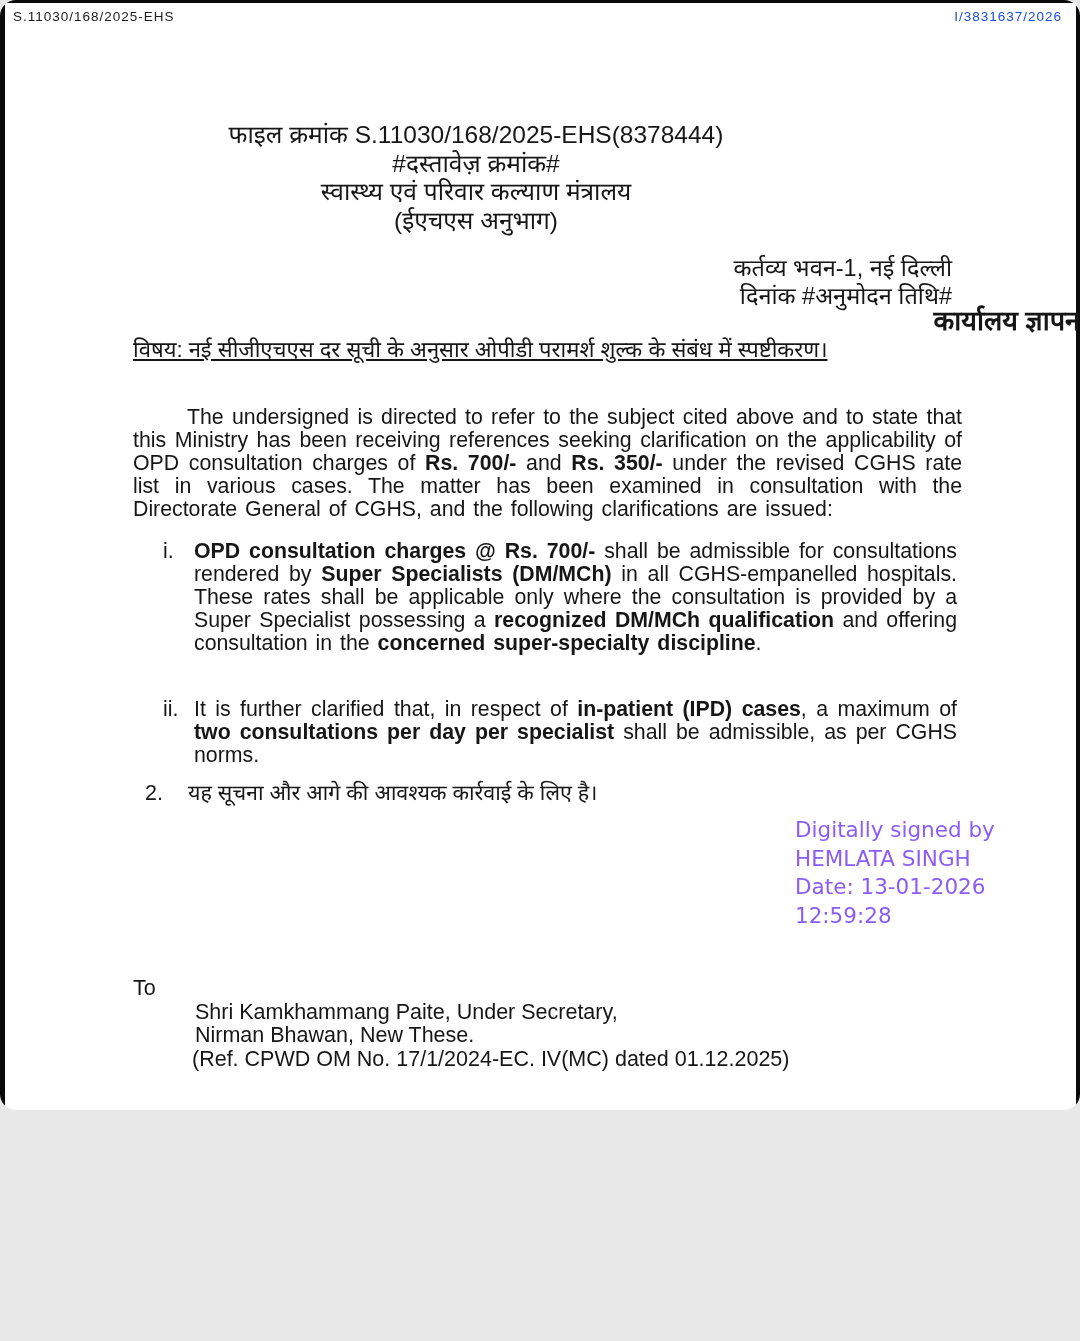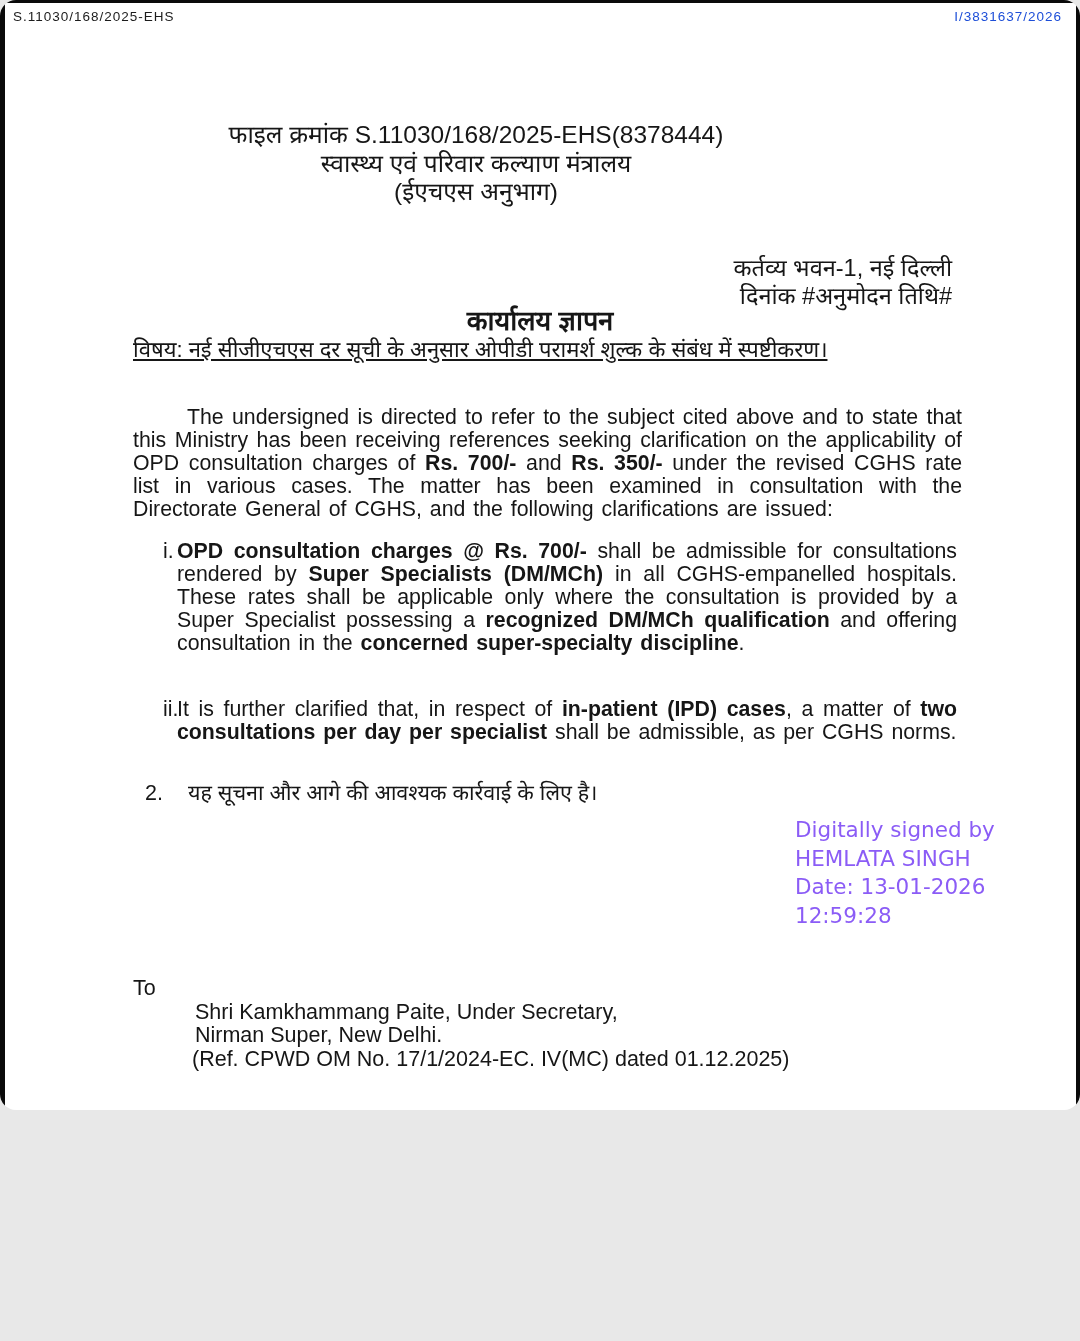--- a/index.html
+++ b/index.html
@@ -18,32 +18,32 @@
   .border-right{position:absolute;top:0;right:0;width:4px;height:1326px;background:#0a0a0a;}
 
   .ref-tl{position:absolute;top:9px;left:13px;font-size:13.5px;letter-spacing:1px;color:#1c1c1c;}
   .ref-tr{position:absolute;top:9px;right:18px;font-size:13.5px;letter-spacing:1px;color:#1d4ed8;}
 
   .letterhead{position:absolute;top:121px;left:5px;width:942px;text-align:center;font-size:24.5px;line-height:28.5px;}
   .letterhead div{white-space:nowrap;}
 
   .addr-date{position:absolute;top:254px;right:128px;text-align:right;font-size:23.5px;line-height:28px;}
 
-  .memo-title{position:absolute;top:301px;left:0;width:1080px;text-align:center;font-size:27px;font-weight:bold;}
+  .memo-title{position:absolute;top:301px;left:0;width:1080px;text-align:right;font-size:27px;font-weight:bold;}
 
   .subject{position:absolute;top:337px;left:133px;right:115px;font-size:22px;line-height:25px;text-decoration:underline;}
 
   .para1{position:absolute;top:406px;left:133px;right:118px;font-size:21.3px;line-height:23px;
          text-align:justify;text-indent:54px;word-spacing:2px;}
 
   .clist-item{position:absolute;left:163px;right:123px;font-size:21.3px;line-height:23px;}
   .item-i{top:540px;}
   .item-ii{top:698px;}
   .clist-item .marker{position:absolute;left:0;top:0;}
-  .clist-item .itxt{display:block;margin-left:14px;text-align:justify;word-spacing:2px;}
+  .clist-item .itxt{display:block;margin-left:31px;text-align:justify;word-spacing:2px;}
 
   .para2{position:absolute;top:781px;left:145px;right:120px;font-size:21.5px;line-height:24px;}
   .para2 .num{display:inline-block;width:43px;}
 
   .stamp{position:absolute;top:816px;left:795px;font-family:"DejaVu Sans", sans-serif;
          font-size:21.5px;line-height:28.5px;color:#8b5cf6;white-space:nowrap;}
 
   .sig-right{position:absolute;top:899px;right:120px;text-align:right;font-size:21.5px;line-height:25.5px;}
 
   .to-block{position:absolute;top:977px;left:133px;font-size:21.5px;line-height:23.5px;}
@@ -62,20 +62,21 @@
 <div class="page">
   <div class="border-top"></div>
   <div class="border-left"></div>
   <div class="border-right"></div>
 
   <div class="ref-tl">S.11030/168/2025-EHS</div>
   <div class="ref-tr">I/3831637/2026</div>
 
   <div class="letterhead">
     <div>फाइल क्रमांक S.11030/168/2025-EHS(8378444)</div>
+    <div>#दस्तावेज़ क्रमांक#</div>
     <div>स्वास्थ्य एवं परिवार कल्याण मंत्रालय</div>
     <div>(ईएचएस अनुभाग)</div>
   </div>
 
   <div class="addr-date">
     <div>कर्तव्य भवन-1, नई दिल्ली</div>
     <div>दिनांक #अनुमोदन तिथि#</div>
   </div>
 
   <div class="memo-title">कार्यालय ज्ञापन</div>
@@ -84,37 +85,37 @@
 
   <div class="para1"><span>The undersigned is directed to refer to the subject cited above and to state that this Ministry has been receiving references seeking clarification on the applicability of OPD consultation charges of </span><b>Rs. 700/-</b><span> and </span><b>Rs. 350/-</b><span> under the revised CGHS rate list in various cases. The matter has been examined in consultation with the Directorate General of CGHS, and the following clarifications are issued:</span></div>
 
   <div class="clist-item item-i">
     <span class="marker">i.</span>
     <span class="itxt"><b>OPD consultation charges @ Rs. 700/-</b><span> shall be admissible for consultations rendered by </span><b>Super Specialists (DM/MCh)</b><span> in all CGHS-empanelled hospitals. These rates shall be applicable only where the consultation is provided by a Super Specialist possessing a </span><b>recognized DM/MCh qualification</b><span> and offering consultation in the </span><b>concerned super-specialty discipline</b><span>.</span></span>
   </div>
 
   <div class="clist-item item-ii">
     <span class="marker">ii.</span>
-    <span class="itxt"><span>It is further clarified that, in respect of </span><b>in-patient (IPD) cases</b><span>, a matter of </span><b>two consultations per day per specialist</b><span> shall be admissible, as per CGHS norms.</span></span>
+    <span class="itxt"><span>It is further clarified that, in respect of </span><b>in-patient (IPD) cases</b><span>, a maximum of </span><b>two consultations per day per specialist</b><span> shall be admissible, as per CGHS norms.</span></span>
   </div>
 
   <div class="para2">
     <span class="num">2.</span><span>यह सूचना और आगे की आवश्यक कार्रवाई के लिए है।</span>
   </div>
 
   <div class="stamp">
     <div>Digitally signed by</div>
     <div>HEMLATA SINGH</div>
     <div>Date: 13-01-2026</div>
     <div>12:59:28</div>
   </div>
 
 
   <div class="to-block">
     <div>To</div>
     <div class="to-lines">
       <div>Shri Kamkhammang Paite, Under Secretary,</div>
-      <div>Nirman Super, New Delhi.</div>
+      <div>Nirman Bhawan, New These.</div>
     </div>
     <div class="to-ref">(Ref. CPWD OM No. 17/1/2024-EC. IV(MC) dated 01.12.2025)</div>
   </div>
 
 </div>
 
 </body></html>

